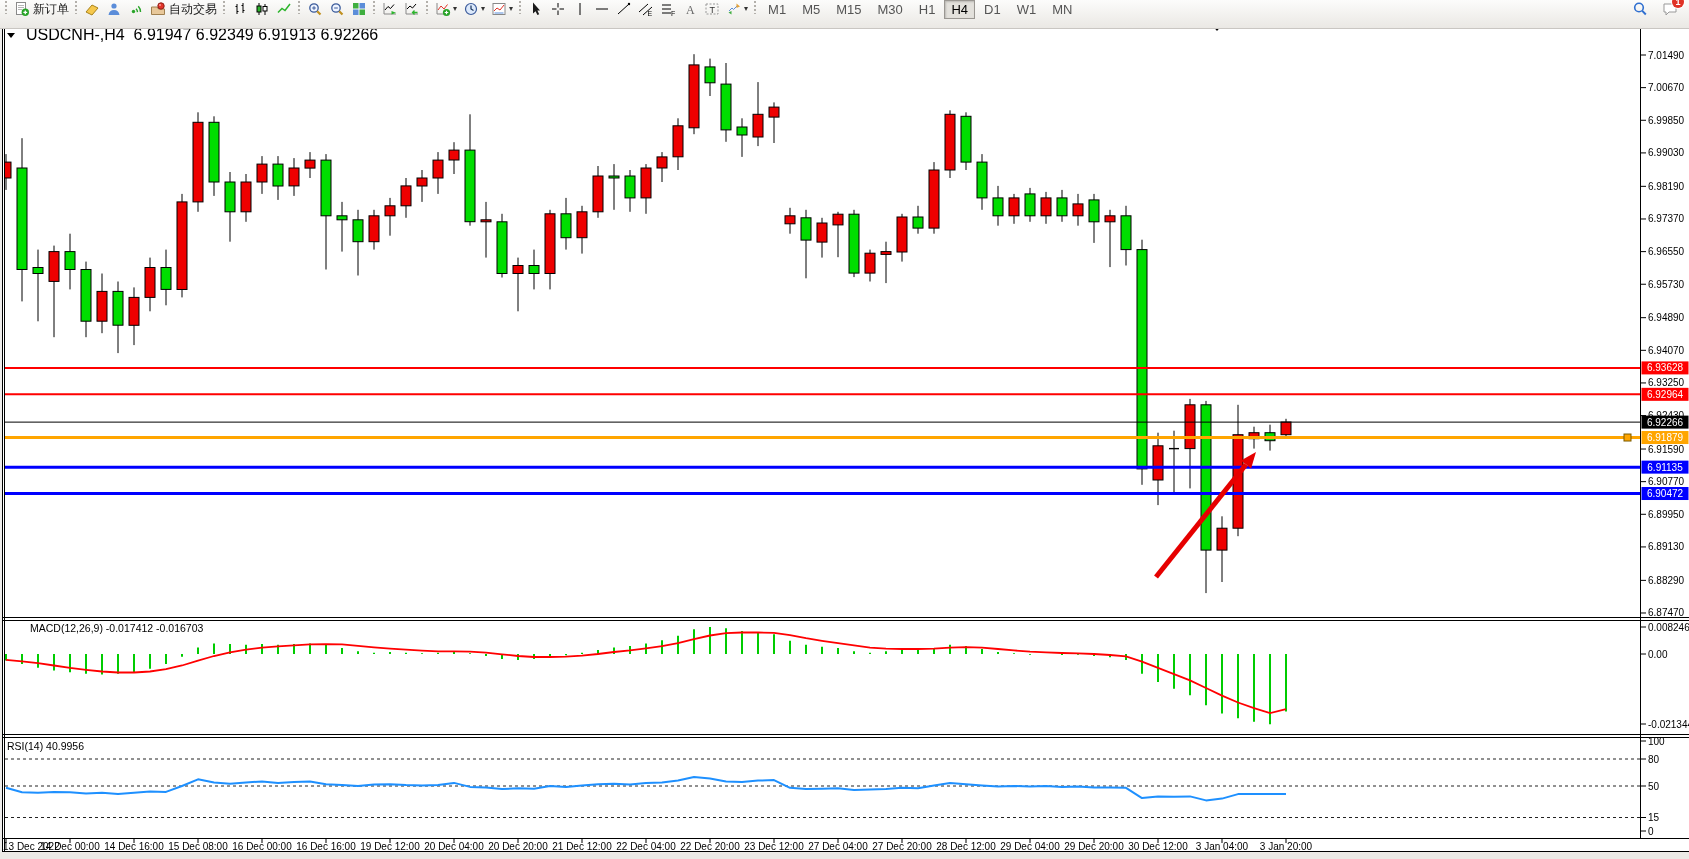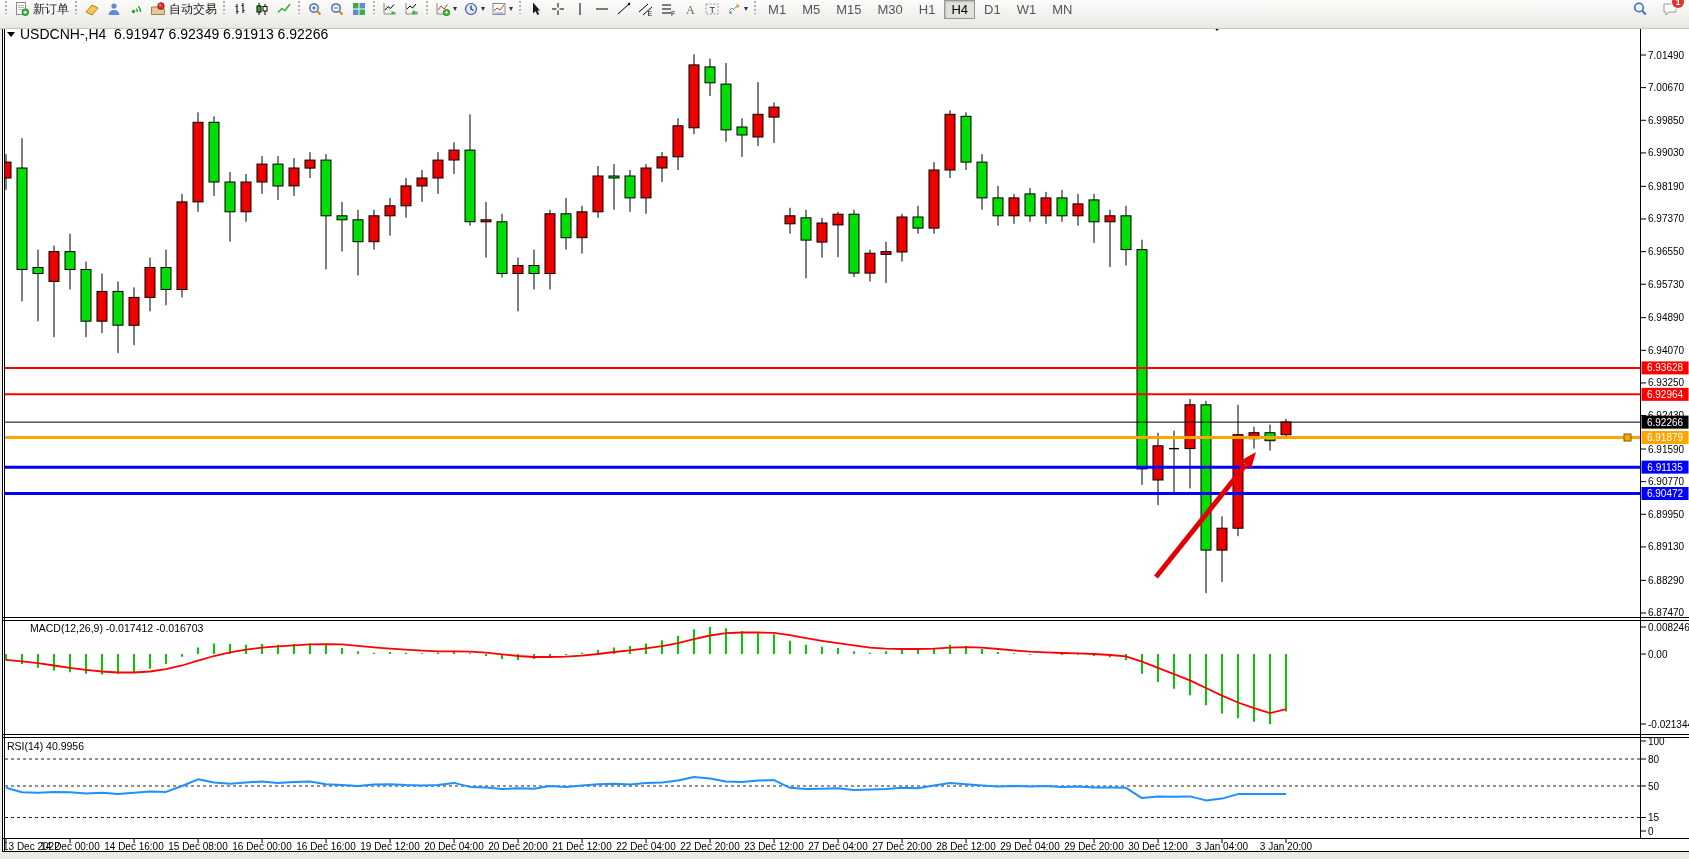--- a/index.html
+++ b/index.html
@@ -12,21 +12,21 @@
   .tbtn{height:18px;display:flex;align-items:center;padding:0 3px;flex:0 0 auto;cursor:default;}
   .tbtn svg{width:16px;height:16px;display:block;}
   .tbtn .lbl{font-size:12px;color:#1a1a1a;margin-left:3px;white-space:nowrap;}
   .caret{font-size:8px;color:#333;margin-left:2px;line-height:8px;}
   .tf{font-size:13px;color:#555;padding:1px 6px;margin:0 1px;border:1px solid transparent;flex:0 0 auto;}
   .tf.active{border:1px solid #9a9792;background:#e3e1dc;box-shadow:inset 1px 1px 2px rgba(0,0,0,.18);color:#000;}
   .tb-right{margin-left:auto;display:flex;align-items:center;margin-right:8px;gap:8px;}
   .iconwrap{position:relative;display:flex;align-items:center;}
   .nbadge{position:absolute;top:-5px;right:-6px;background:#e03226;color:#fff;font-size:9px;min-width:12px;height:12px;
     border-radius:7px;text-align:center;line-height:12px;font-weight:bold;box-shadow:0 0 0 1px #fff;}
-  .chart-title{position:absolute;left:7px;top:26px;font-size:14px;color:#000;z-index:2;display:flex;align-items:center;gap:5px;white-space:pre;}
+  .chart-title{position:absolute;left:7px;top:26px;font-size:16px;color:#000;z-index:2;display:flex;align-items:center;gap:11px;white-space:pre;}
   .tri{width:0;height:0;border-left:4px solid transparent;border-right:4px solid transparent;border-top:5px solid #000;display:inline-block;}
   .ind-label{position:absolute;left:7px;font-size:10.5px;color:#000;z-index:2;white-space:pre;}
   #macd-label{top:622px;padding-left:23px;}
   #rsi-label{top:740px;text-align:center;}
 </style>
 </head>
 <body>
 
 <div class="app">
   <div class="toolbar" id="toolbar">

